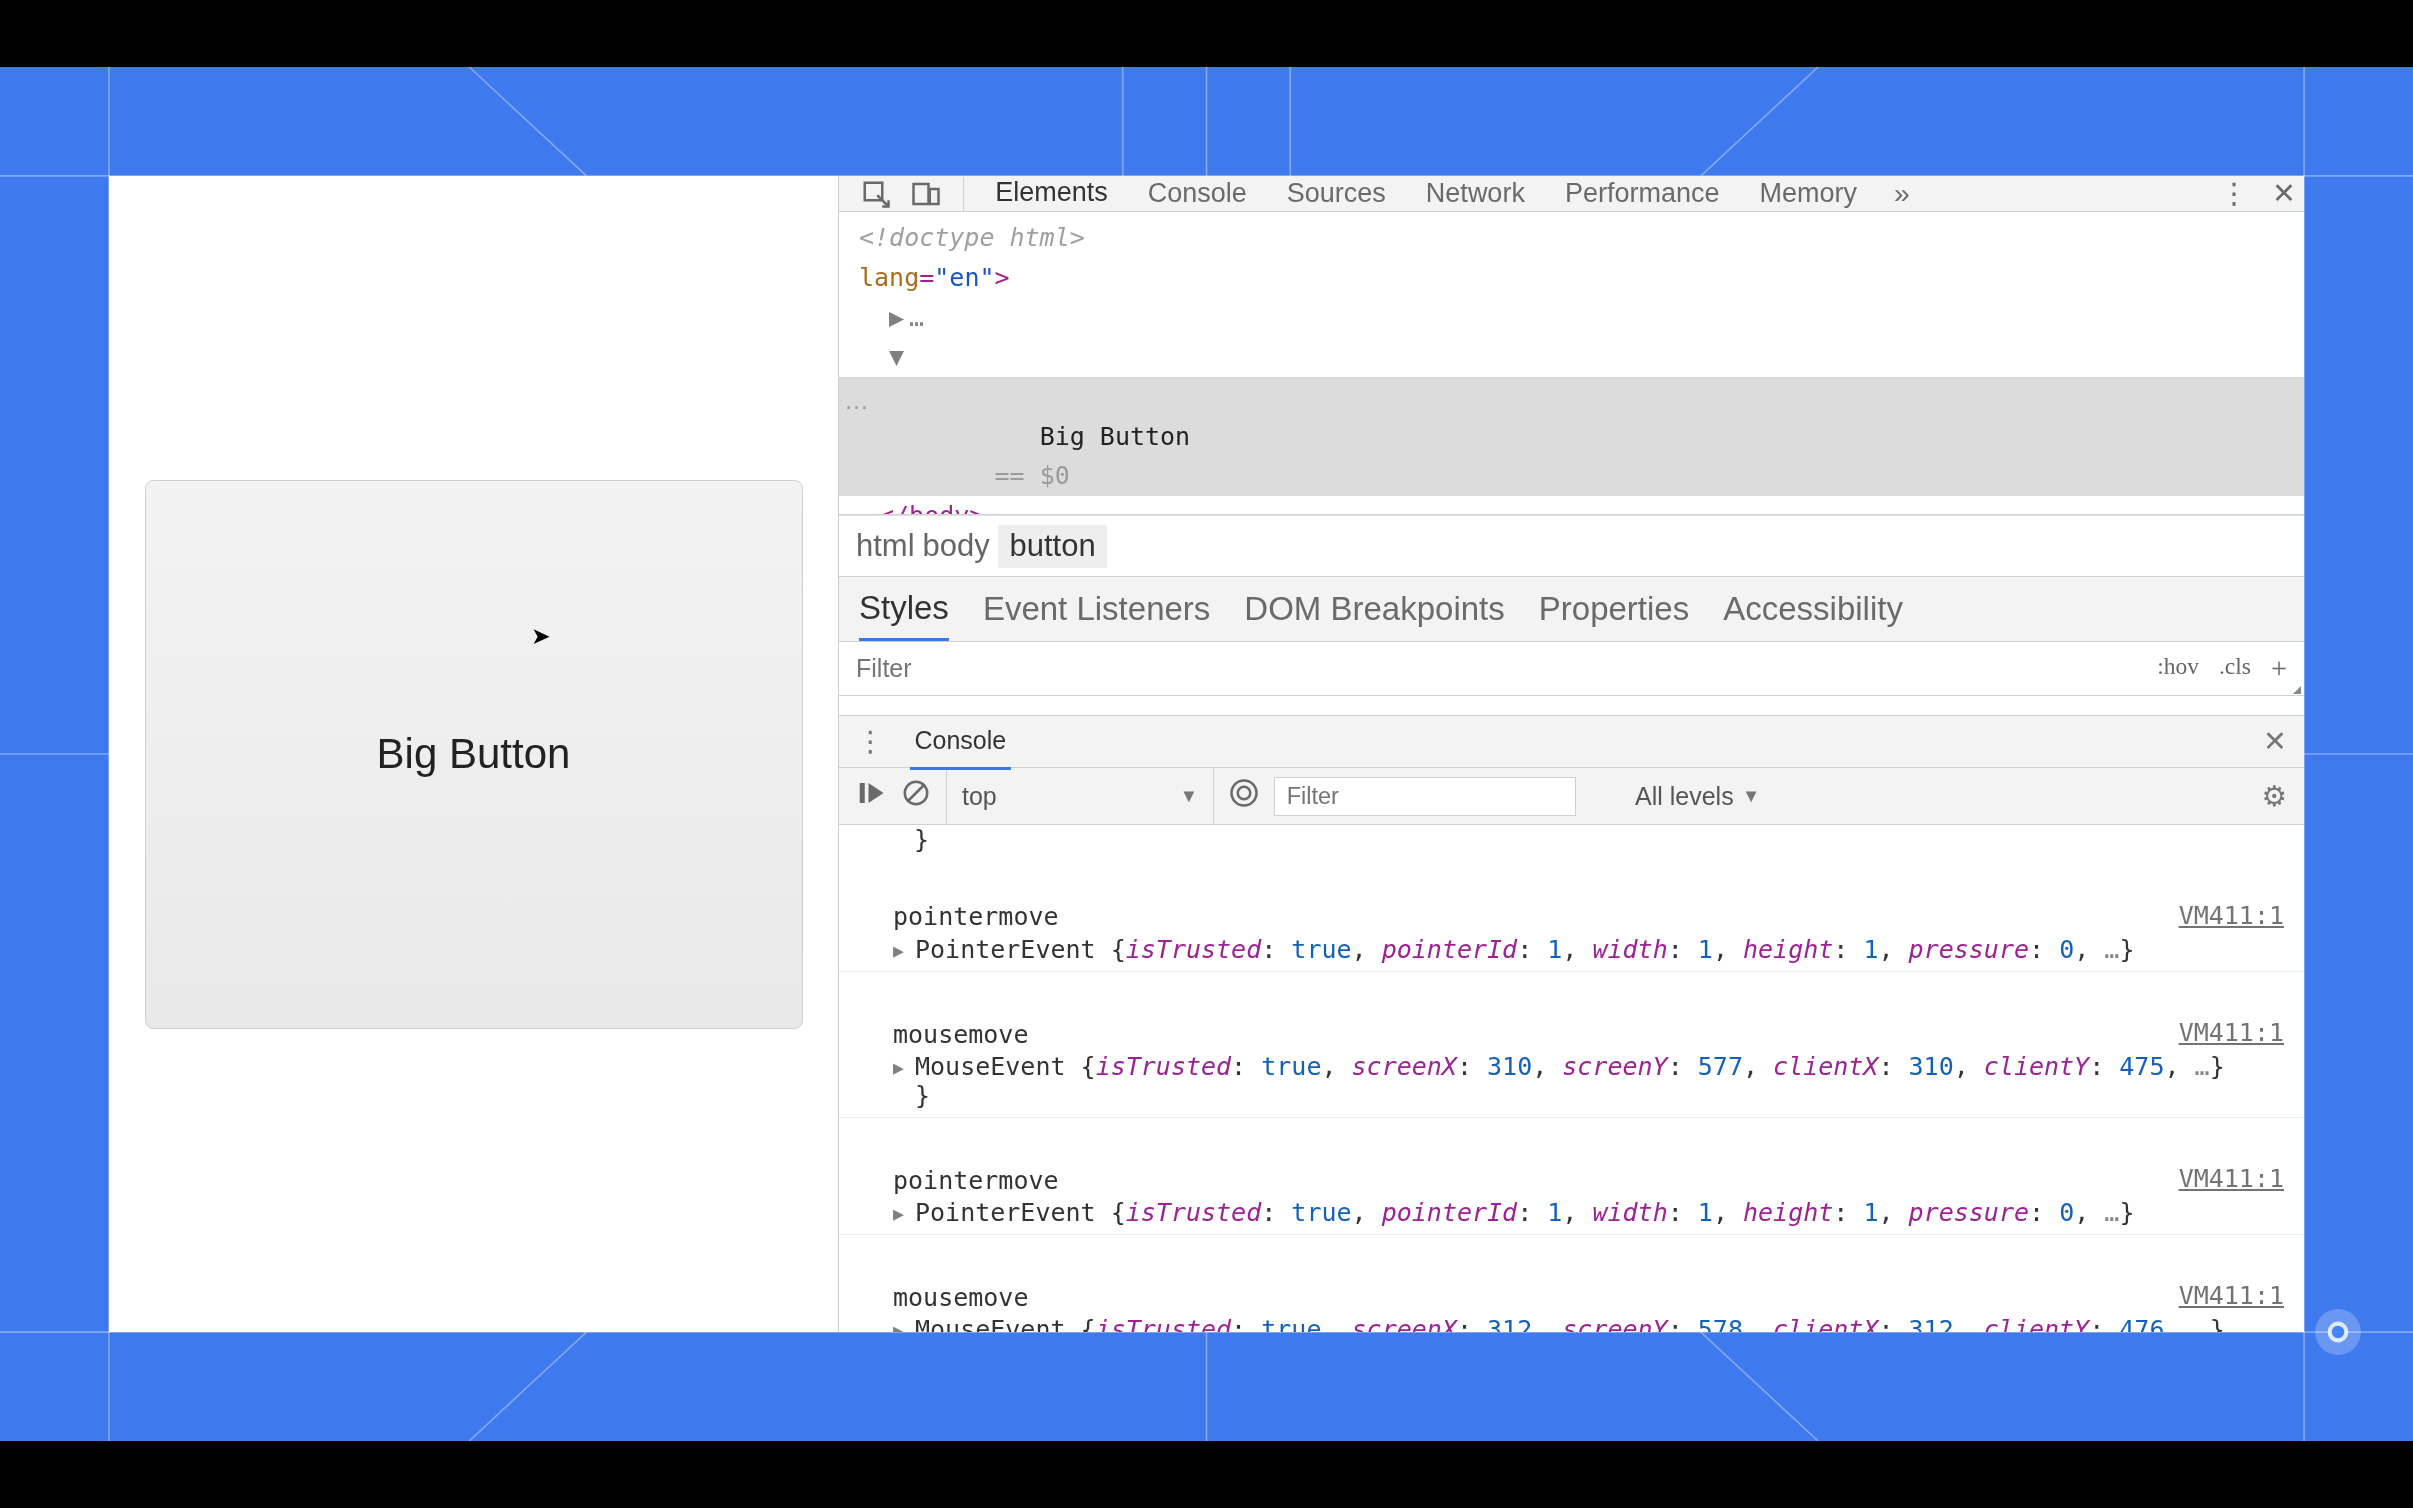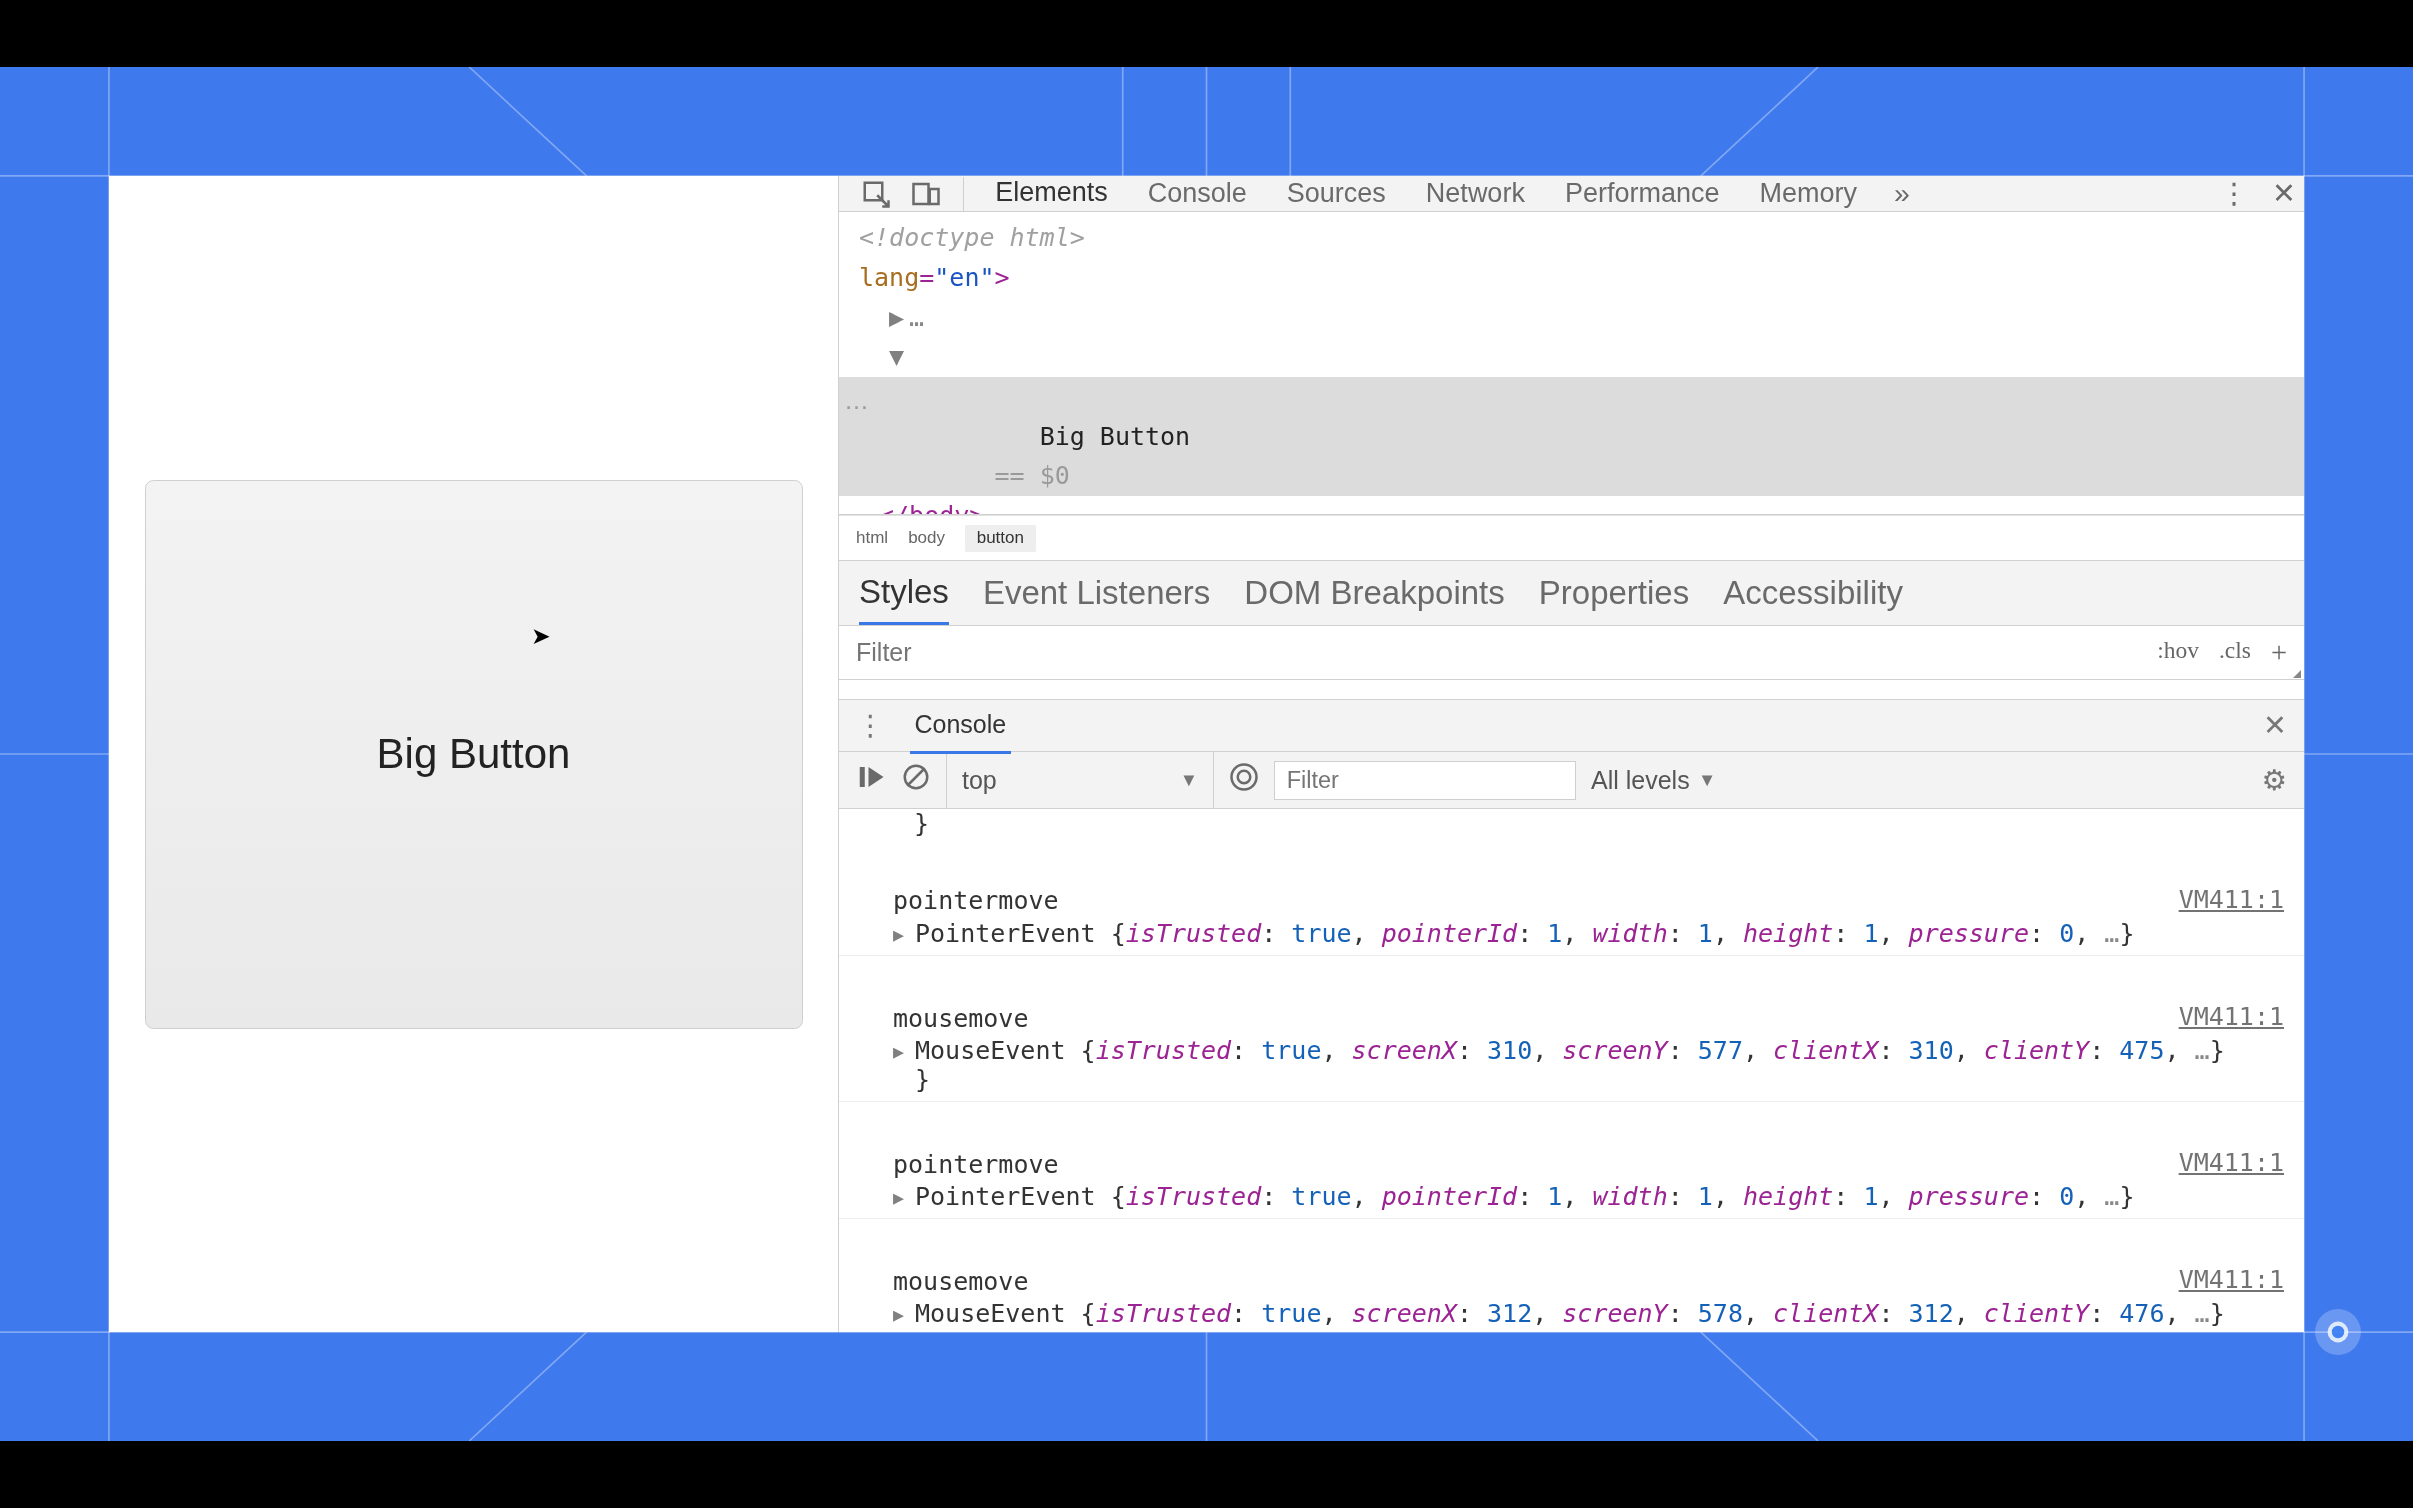--- a/index.html
+++ b/index.html
@@ -119,23 +119,23 @@
   .dom-line { padding: 1.7px 20px; white-space: pre; }
   .dom-line .tag { color: #9b2393; }
   .dom-line .text { color: #222; }
   .dom-line .eq0 { color: #9a9a9a; }
   .dom-selected { background: #dcdcdc; position: relative; }
   .dom-selected .dots { position:absolute; left:5px; top:5px; color:#9a9a9a; font-family: Arial, sans-serif; font-size: 25px;}
   .dom-line .disclosure { color:#808080; margin-right:5px; display:inline-block; width:15px;}
   .dom-cut { overflow:hidden; height: 18.4px; padding-left:40px; color:#9b2393;}
 
   .breadcrumb {
-    display:flex; align-items:center; gap: 20px;
+    display:flex; align-items:center; gap: 8px;
     padding: 8.4px 17px;
-    font-size: 17px;
+    font-size: 31px;
     color:#666;
     background:#fff;
     border-top: 0.8px solid #e2e2e2;
     border-bottom: 0.8px solid #d0d0d0;
   }
   .breadcrumb .crumb.active { color:#333; background:#eee; padding:3.4px 11.7px; border-radius:1.7px;}
 
   
   .subtabstrip {
     display:flex; align-items:center; gap: 34px;
@@ -207,21 +207,21 @@
     min-width: 268px;
     border-left:0.8px solid #cfcfcf;
     border-right:0.8px solid #cfcfcf;
     height: 100%;
   }
   .console-toolbar .ctx-select .tri { color:#777; font-size:18.4px; }
   .console-toolbar input.filter {
     background:#fff; border:0.8px solid #cfcfcf; height:39px; width:302px;
     font-size:23.5px; padding:0 11.7px; color:#333;
   }
-  .console-toolbar .levels { display:flex; align-items:center; gap:8.4px; color:#555;}
+  .console-toolbar .levels { display:flex; align-items:center; gap:8.4px; color:#555;margin-left:44px;}
   .console-toolbar .levels .tri { color:#777; font-size:18.4px;}
   .console-toolbar .spacer { flex:1; }
   .console-toolbar .gear { color:#777; font-size:28.5px; cursor:pointer;}
 
   
   .console-body {
     background:#fff;
     font-family: Menlo, Consolas, monospace;
     font-size: 25px;
     color:#333;

